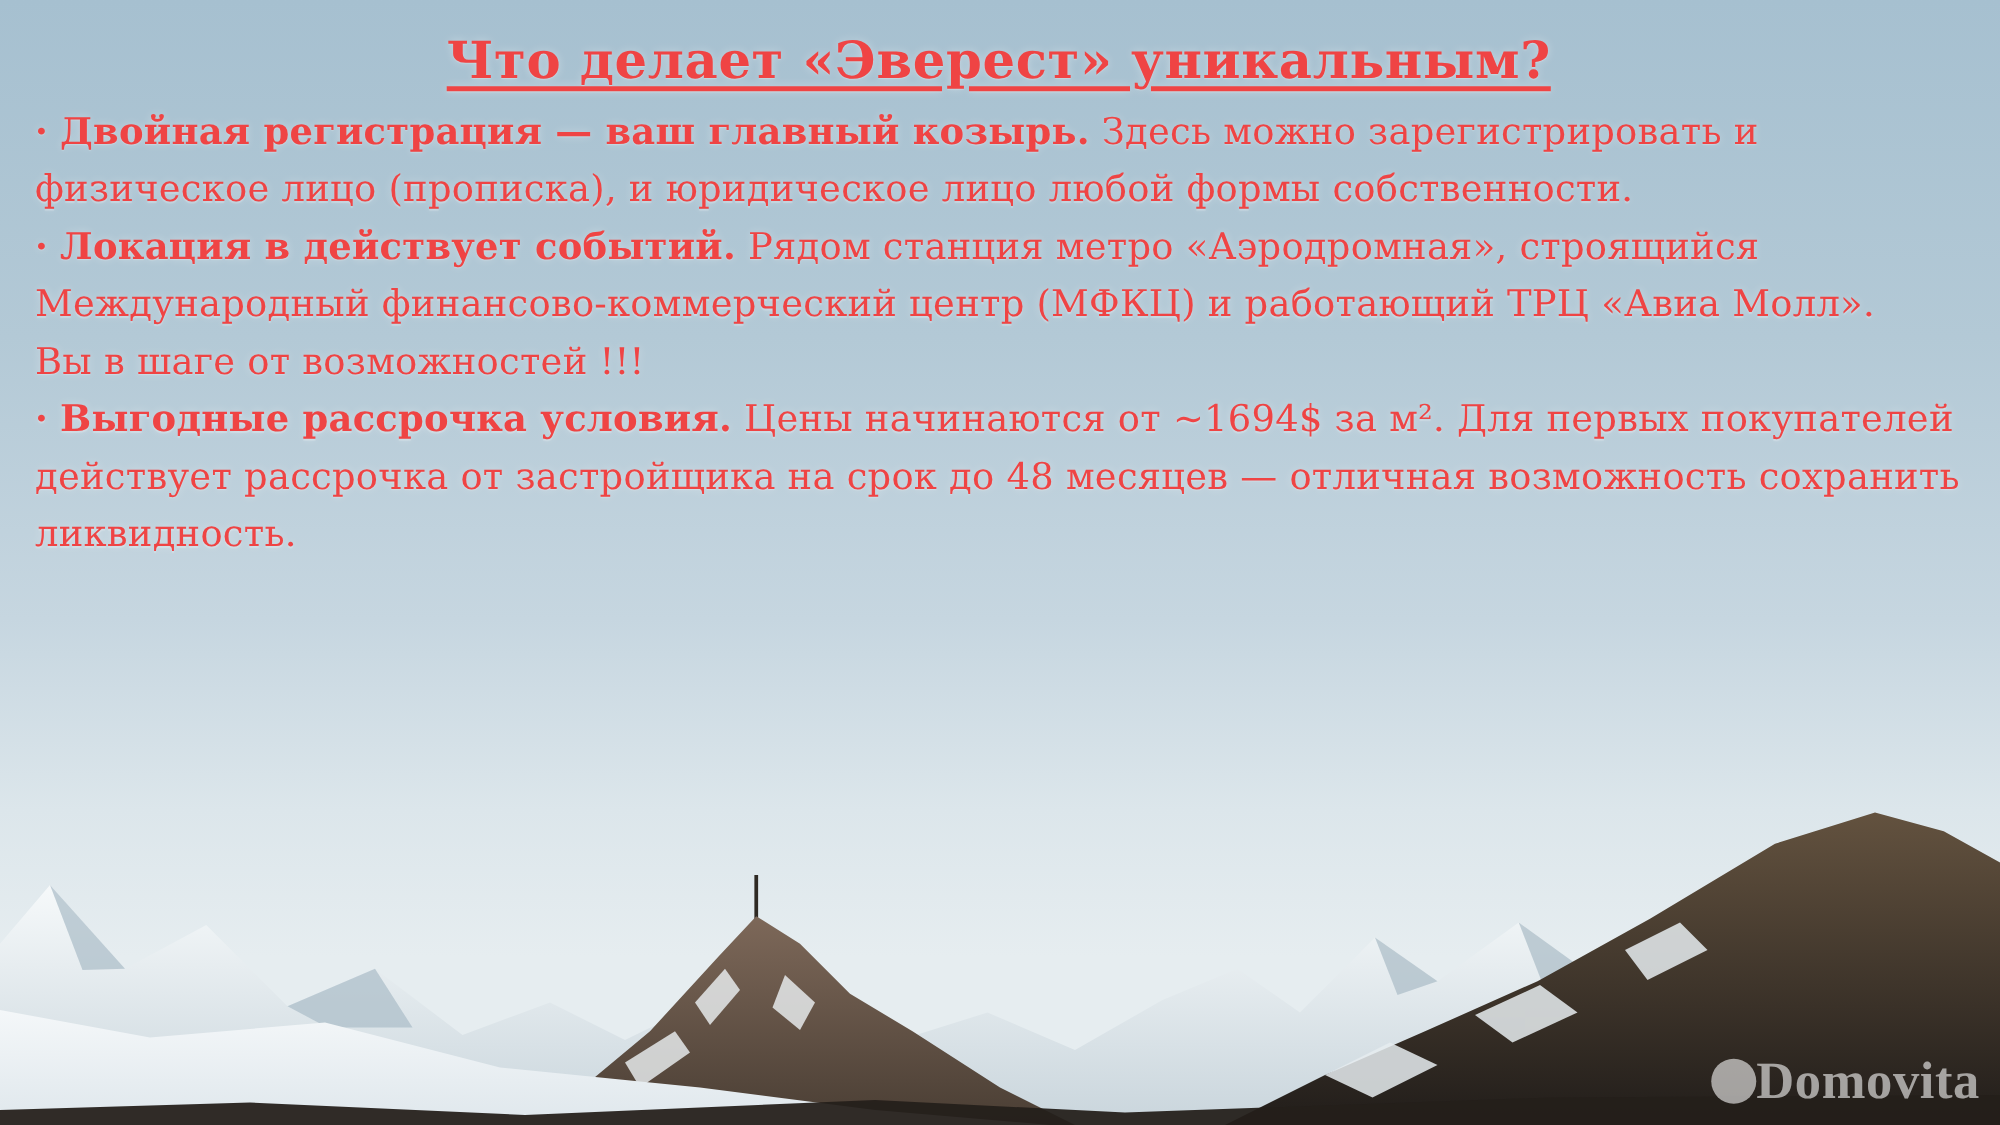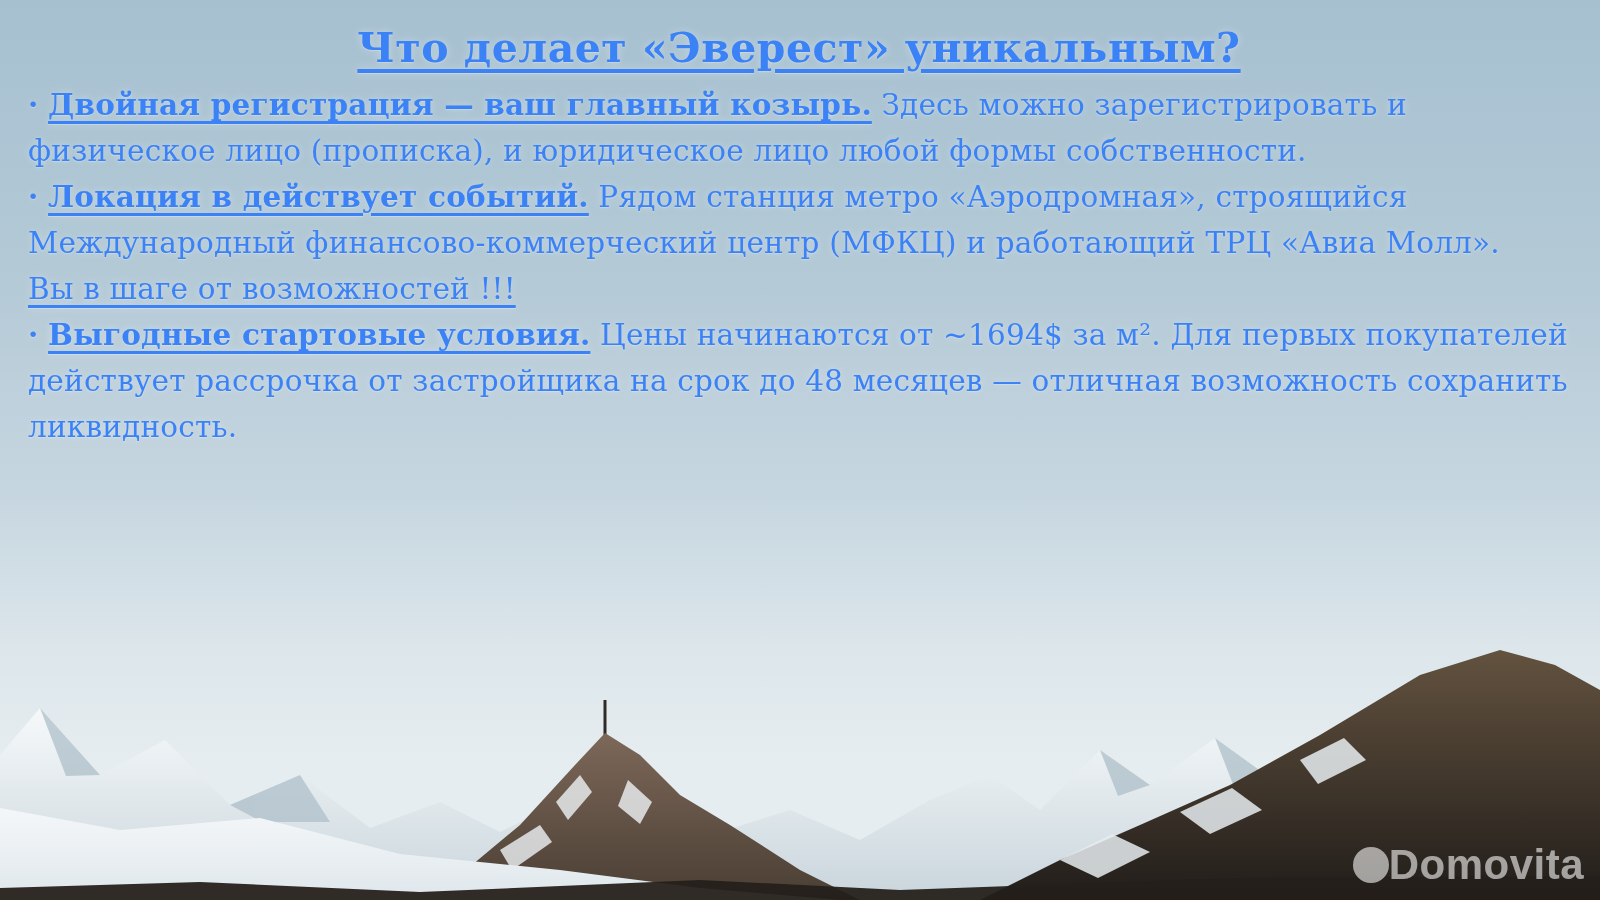--- a/index.html
+++ b/index.html
@@ -7,21 +7,21 @@
     width:1600px; height:900px; overflow:hidden; position:relative;
     font-family:"DejaVu Serif", "Liberation Serif", serif;
     background:linear-gradient(180deg,#a6c0d0 0%,#b3c9d6 30%,#c6d6e0 55%,#dce6eb 72%,#e6edf0 85%);
   }
   .mountains {
     position:absolute; left:0; bottom:0; width:1600px; height:330px; display:block;
   }
   .content {
     position:absolute; top:0; left:0; right:0;
     padding:24px 30px 0 28px;
-    color:#3b82f6;
+    color:#ef4444;
     text-shadow:0 0 8px rgba(255,255,255,0.35), 0 1px 1px rgba(255,255,255,0.25);
   }
   .title {
     margin:0 0 10px 0;
     text-align:center;
     font-size:41px;
     font-weight:bold;
     text-decoration:underline;
     text-decoration-thickness:4px;
     text-underline-offset:7px;
@@ -29,35 +29,33 @@
   }
   .feature {
     margin:0;
     font-size:29.5px;
     line-height:1.56;
     letter-spacing:0.2px;
   }
   .feature .marker { font-weight:bold; }
   .feature .heading {
     font-weight:bold;
-    text-decoration:underline;
     text-decoration-thickness:3px;
     text-underline-offset:6px;
   }
   .feature .tagline {
     display:block;
-    text-decoration:underline;
     text-decoration-thickness:2.5px;
     text-underline-offset:6px;
   }
   .watermark {
     position:absolute; right:16px; bottom:14px;
     display:flex; align-items:center; gap:0;
     opacity:0.58; color:#ffffff;
-    font-family:Liberation Sans, sans-serif;
+    font-family:Liberation Serif, serif;
   }
   .wm-circle {
     width:36px; height:36px; border-radius:50%;
     background:#ffffff; display:inline-block; flex:0 0 auto;
   }
   .wm-text {
     font-size:42px; font-weight:bold; letter-spacing:0.5px; line-height:1;
   }
 </style>
 </head>
@@ -116,20 +114,20 @@
 <div class="content">
 
   <h1 class="title">Что делает «Эверест» уникальным?</h1>
 
   <p class="feature"><span class="marker">·</span> <span class="heading">Двойная регистрация — ваш главный козырь.</span><span class="body"> Здесь можно зарегистрировать и физическое лицо (прописка), и юридическое лицо любой формы собственности.</span></p>
 
   <p class="feature"><span class="marker">·</span> <span class="heading">Локация в действует событий.</span><span class="body"> Рядом станция метро «Аэродромная», строящийся Международный финансово-коммерческий центр (МФКЦ) и работающий ТРЦ «Авиа Молл».</span><span class="tagline">Вы в шаге от возможностей !!!</span></p>
 
 
 
-  <p class="feature"><span class="marker">·</span> <span class="heading">Выгодные стартовые условия.</span><span class="body"> Цены начинаются от ~1694$ за м². Для первых покупателей действует рассрочка от застройщика на срок до 48 месяцев — отличная возможность сохранить ликвидность.</span></p>
+  <p class="feature"><span class="marker">·</span> <span class="heading">Выгодные рассрочка условия.</span><span class="body"> Цены начинаются от ~1694$ за м². Для первых покупателей действует рассрочка от застройщика на срок до 48 месяцев — отличная возможность сохранить ликвидность.</span></p>
 
 </div>
 
 <div class="watermark">
   <span class="wm-circle"></span>
   <span class="wm-text">Domovita</span>
 </div>
 
 </body></html>

